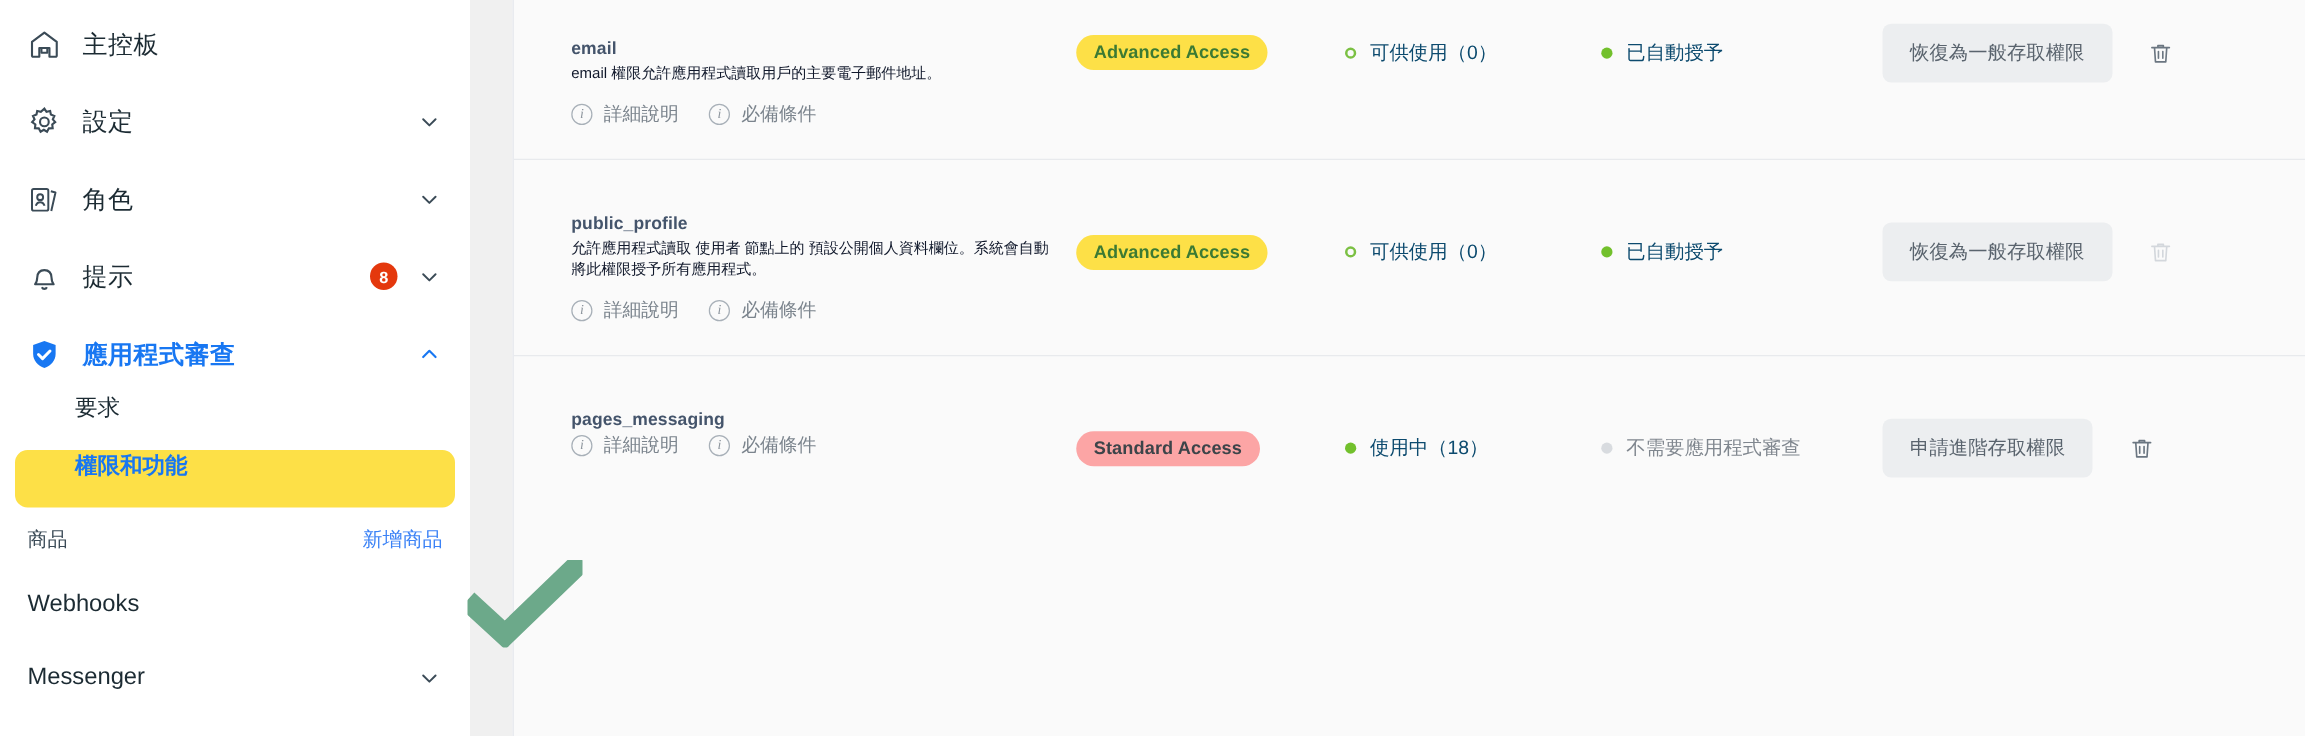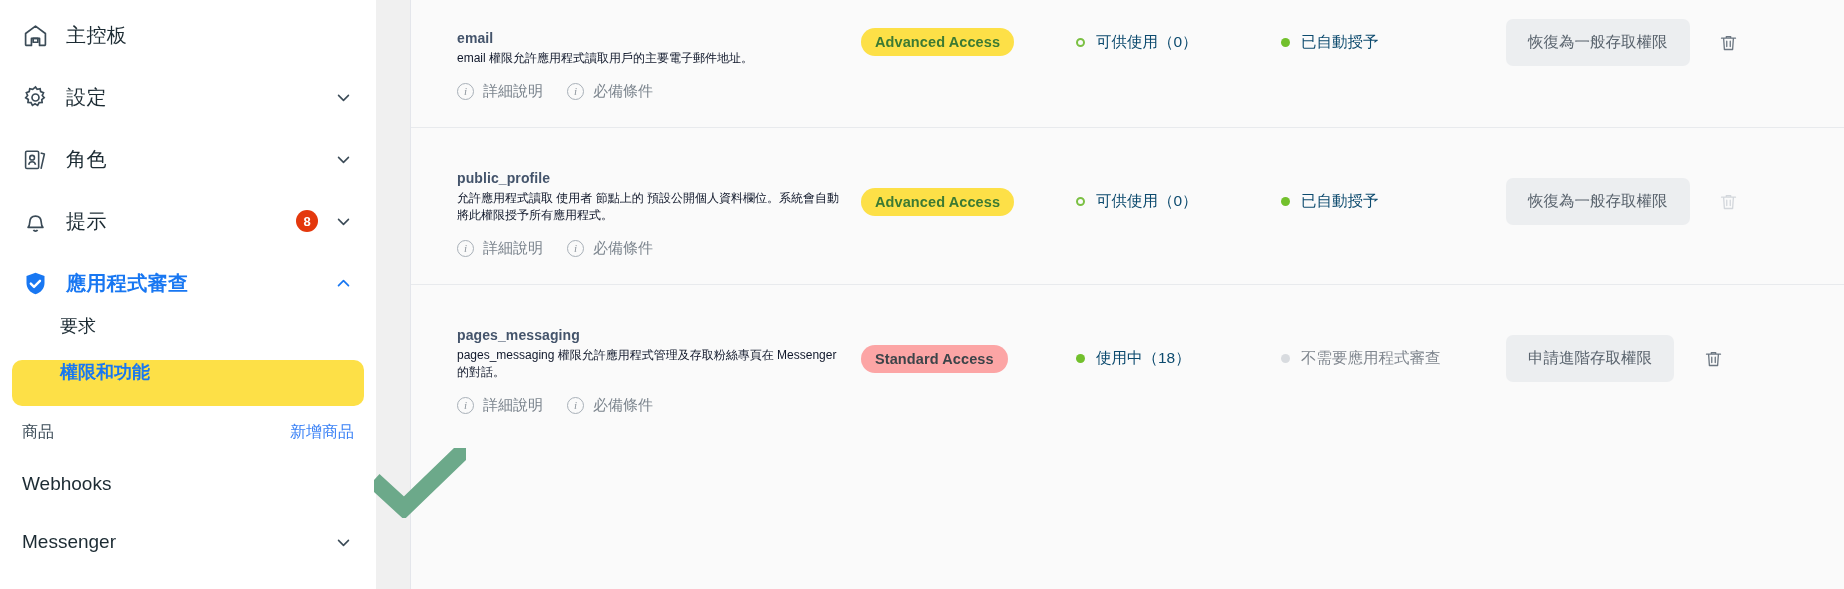--- a/index.html
+++ b/index.html
@@ -306,21 +306,20 @@
             <path d="M4 7h16M9.5 7V5.2h5V7M6.4 7l.9 13h9.4l.9-13"></path>
             <path d="M10 10.6v6M14 10.6v6"></path>
           </svg>
         </span>
       </div>
     </div>
 
     <div class="row">
       <div class="col-desc">
         <div class="perm-name">pages_messaging</div>
-        <div class="perm-desc">pages_messaging 權限允許應用程式管理及存取粉絲專頁在 Messenger 的對話。</div>
         <div class="links">
           <span class="link-chip">
             <span class="i-circle">i</span>
             <span>詳細說明</span>
           </span>
           <span class="link-chip">
             <span class="i-circle">i</span>
             <span>必備條件</span>
           </span>
         </div>

